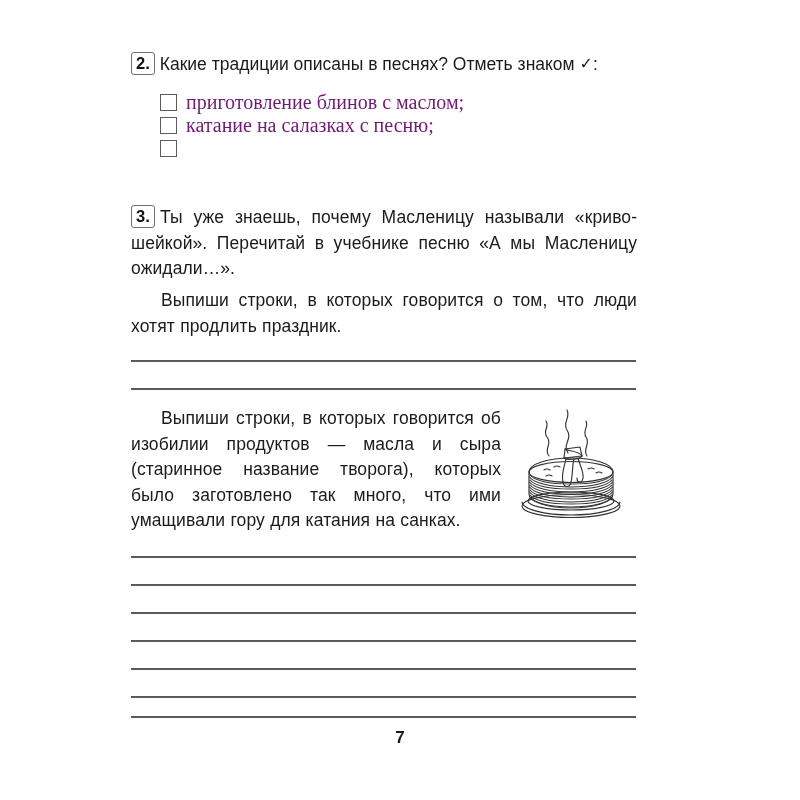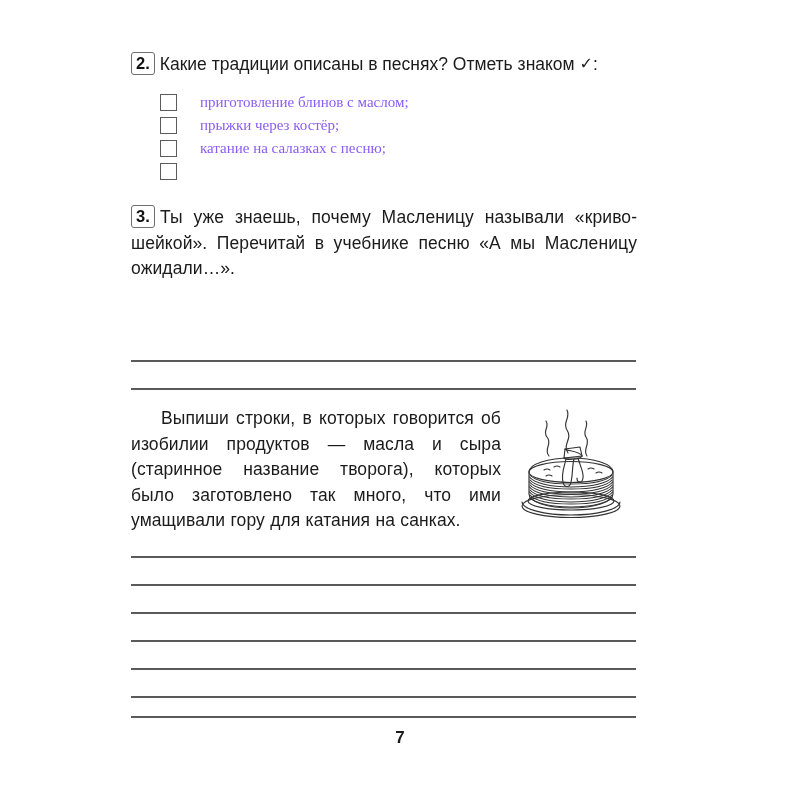--- a/index.html
+++ b/index.html
@@ -77,26 +77,26 @@
   }
   .checkbox {
     width: 17px;
     height: 17px;
     border: 1.5px solid #5c5c5c;
     background: #ffffff;
     flex: 0 0 auto;
     box-sizing: border-box;
   }
   .option-label {
-    margin-left: 23px;
+    margin-left: 9px;
     font-family: "Liberation Serif", "DejaVu Serif", serif;
-    font-size: 15px;
+    font-size: 20px;
     line-height: 23px;
     white-space: nowrap;
-    color: #8b5cf6;
+    color: #701a75;
   }
 
   
   .rule {
     position: absolute;
     left: 131px;
     width: 505px;
     height: 0;
     border-top: 2.2px solid #5a5a5a;
   }
@@ -134,37 +134,36 @@
     </span>
   </div>
 
   <div class="options" style="top:91px;">
     <div class="option-row">
       <span class="checkbox"></span>
       <span class="option-label">приготовление блинов с маслом;</span>
     </div>
     <div class="option-row">
       <span class="checkbox"></span>
-      <span class="option-label">прыжки через костёр;</span>
-    </div>
-    <div class="option-row">
-      <span class="checkbox"></span>
       <span class="option-label">катание на салазках с песню;</span>
     </div>
     <div class="option-row">
       <span class="checkbox"></span>
     </div>
   </div>
 
   <div class="block" style="top:205px;">
     <div class="para">
       <span class="num-box">3.</span><span>Ты уже знаешь, почему Масленицу называли «криво­шейкой». Перечитай в учебнике песню «А мы Масленицу ожидали…».</span>
     </div>
   </div>
 
+  <div class="block" style="top:288px;">
+    <div class="para indent">Выпиши строки, в которых говорится о том, что люди хотят продлить праздник.</div>
+  </div>
 
   <div class="rule" style="top:360px;"></div>
   <div class="rule" style="top:388px;"></div>
 
   <div class="block" style="top:406px; width:370px;">
     <div class="para indent">Выпиши строки, в которых говорится об изобилии продуктов — масла и сыра (старинное название творога), которых было заготовлено так много, что ими умащивали гору для катания на санках.</div>
   </div>
 
   <div class="illo">
     <svg viewBox="0 0 126 126" xmlns="http://www.w3.org/2000/svg" fill="none" stroke="#333" stroke-width="1.15" stroke-linecap="round" stroke-linejoin="round">

